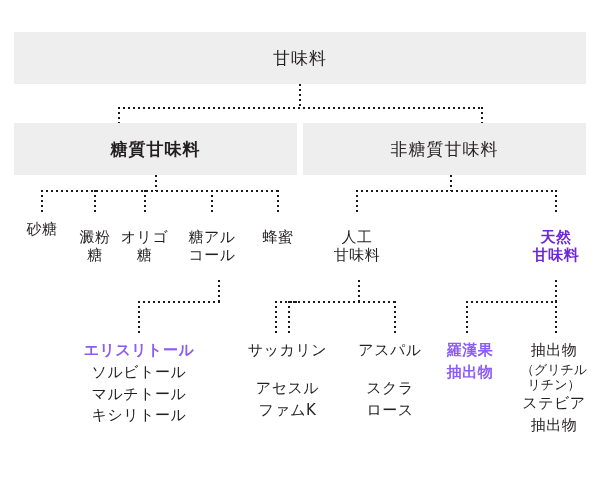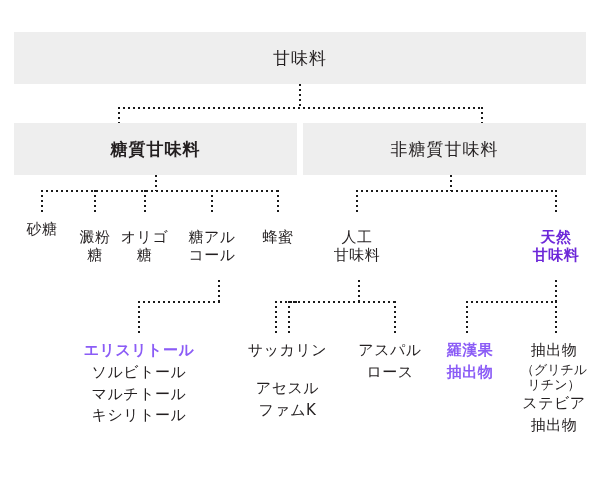--- a/index.html
+++ b/index.html
@@ -161,20 +161,21 @@
   </div>
 
   <div class="leaf-list" style="left:235px; top:340px; width:105px;">
     <span class="item">サッカリン</span>
     <span class="item gap">アセスル</span>
     <span class="item">ファムK</span>
   </div>
 
   <div class="leaf-list" style="left:340px; top:340px; width:100px;">
     <span class="item">アスパル</span>
+    <span class="item gap">スクラ</span>
     <span class="item">ロース</span>
   </div>
 
   <div class="leaf-list" style="left:430px; top:340px; width:80px;">
     <span class="item green">羅漢果</span>
     <span class="item green">抽出物</span>
   </div>
 
   <div class="leaf-list" style="left:512px; top:340px; width:84px;">
     <span class="item">抽出物</span>

